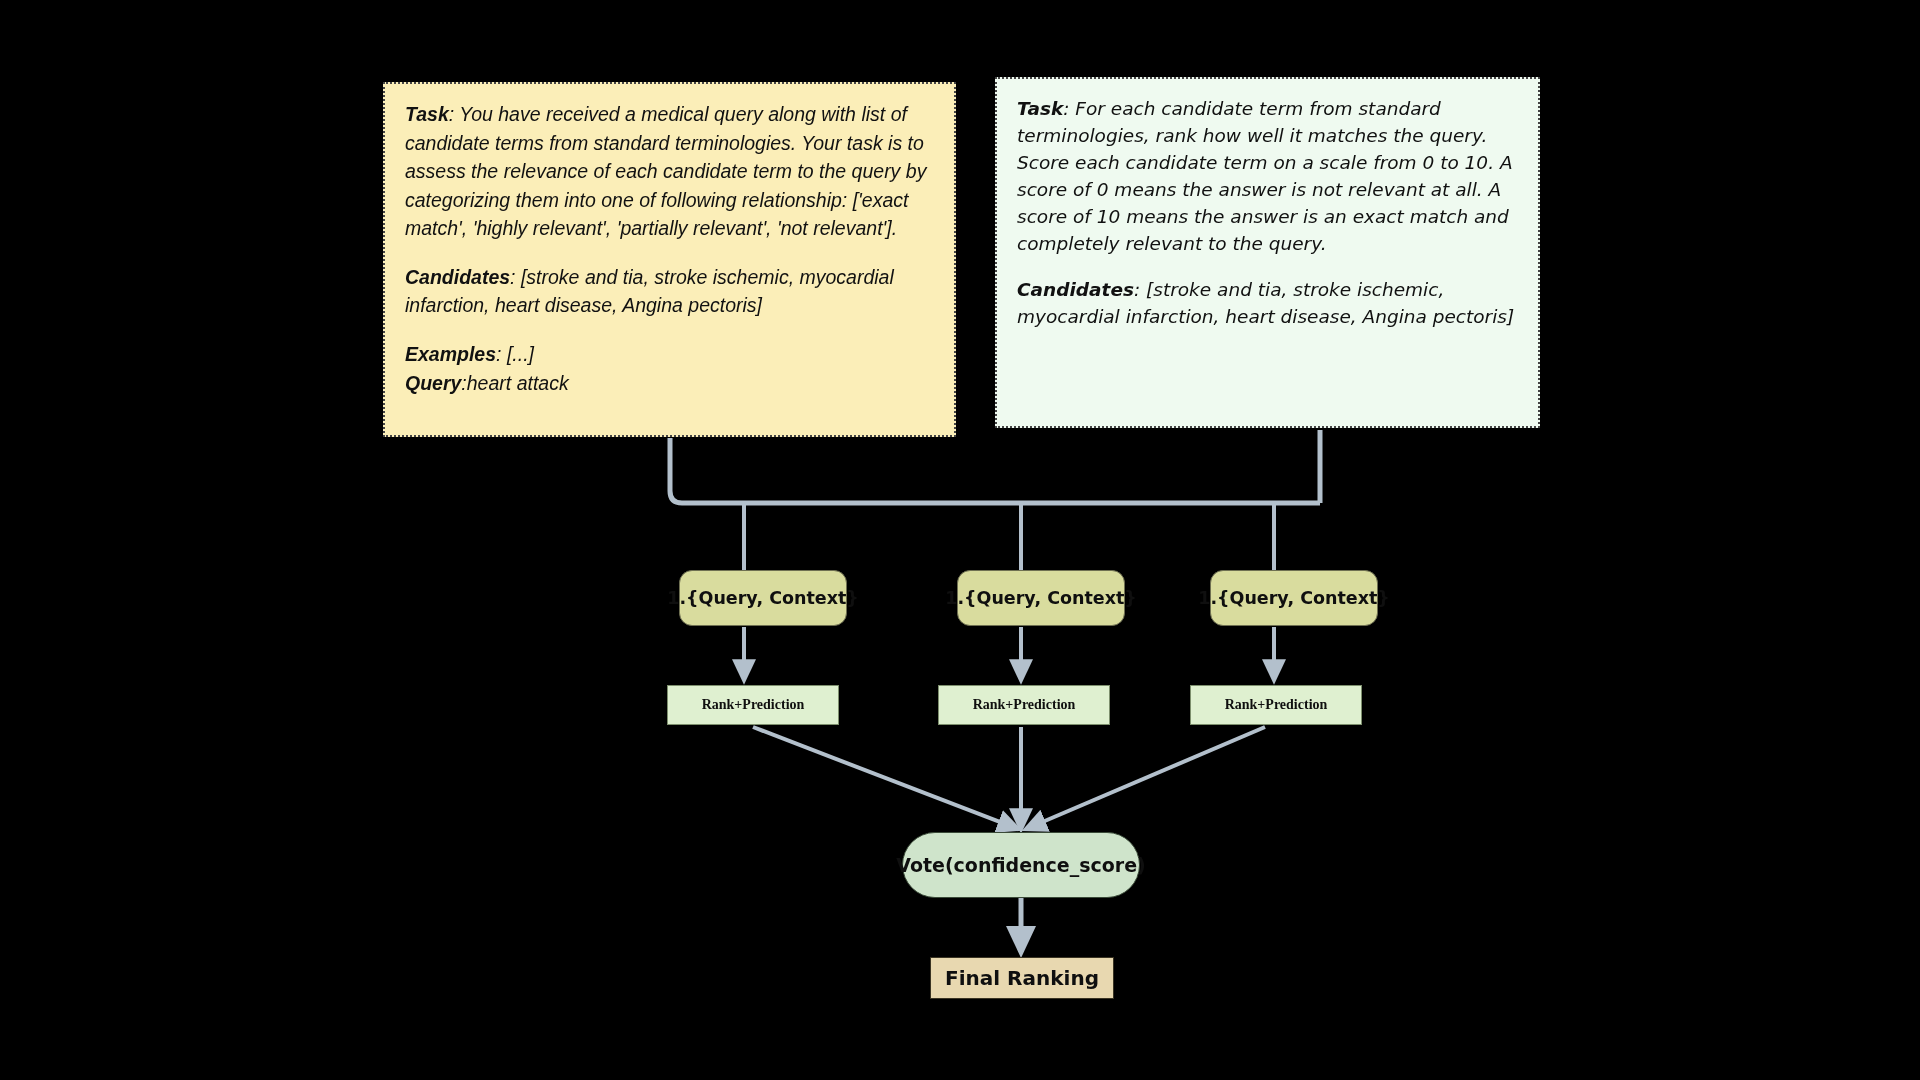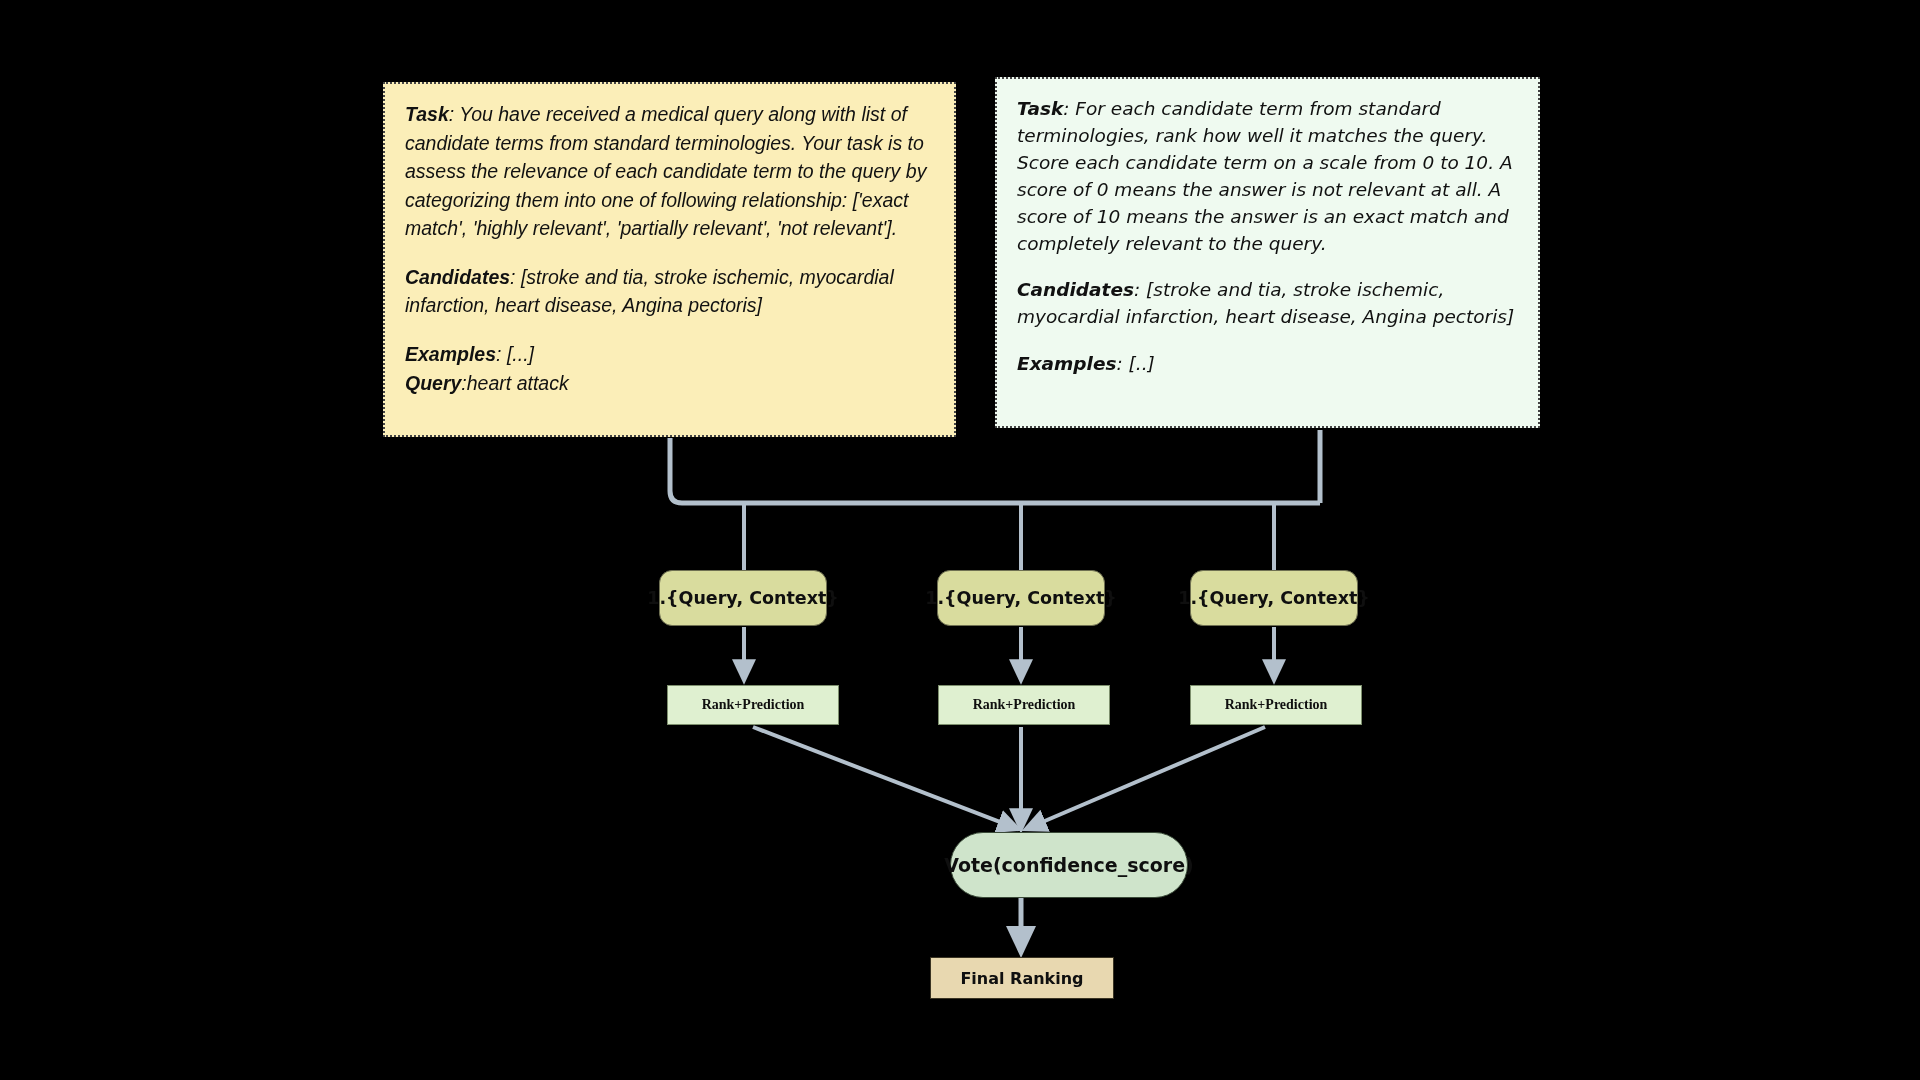--- a/index.html
+++ b/index.html
@@ -85,50 +85,50 @@
     white-space: nowrap;
   }
   .node-qc {
     width: 168px;
     height: 56px;
     background: #d9dc9e;
     border: 1.5px solid #6f7052;
     border-radius: 13px;
     font-family: "DejaVu Sans", sans-serif;
     font-size: 17.5px;
+    margin-left: 20px;
   }
   .node-rank {
     width: 172px;
     height: 40px;
     background: #dff0d0;
     border: 1.5px solid #7d8f6d;
     font-family: Liberation Serif, serif;
     font-size: 14px;
   }
   #node-vote {
     left: 902px;
     top: 832px;
     width: 238px;
     height: 66px;
     background: #cfe4cb;
     border: 1.7px solid #3a4a38;
     border-radius: 33px;
     font-family: "DejaVu Sans", sans-serif;
     font-size: 19px;
-    margin-left: 48px;
   }
   #node-final {
     left: 930px;
     top: 957px;
     width: 184px;
     height: 42px;
     background: #e8d8b0;
     border: 1.7px solid #3a3423;
     font-family: "DejaVu Sans", sans-serif;
-    font-size: 16px;
+    font-size: 20px;
   }
 
   #node-qc-1 { left: 659px; top: 570px; }
   #node-qc-2 { left: 937px; top: 570px; }
   #node-qc-3 { left: 1190px; top: 570px; }
 
   #node-rank-1 { left: 667px; top: 685px; }
   #node-rank-2 { left: 938px; top: 685px; }
   #node-rank-3 { left: 1190px; top: 685px; }
 </style>
@@ -169,21 +169,20 @@
     <div class="gap"></div>
     <p><span class="lbl">Examples</span><span>: [...]</span></p>
     <p><span class="lbl">Query</span><span>:heart attack</span></p>
   </div>
 
   <div id="prompt-box-right" class="prompt-box">
     <p><span class="lbl">Task</span><span>: For each candidate term from standard terminologies, rank how well it matches the query. Score each candidate term on a scale from 0 to 10. A score of 0 means the answer is not relevant at all. A score of 10 means the answer is an exact match and completely relevant to the query.</span></p>
     <div class="gap"></div>
     <p><span class="lbl">Candidates</span><span>: [stroke and tia, stroke ischemic, myocardial infarction, heart disease, Angina pectoris]</span></p>
     <div class="gap"></div>
-    <p><span class="lbl">Examples</span><span>: [..]</span></p>
   </div>
 
   <div id="node-qc-1" class="node node-qc">1.{Query, Context}</div>
   <div id="node-qc-2" class="node node-qc">1.{Query, Context}</div>
   <div id="node-qc-3" class="node node-qc">1.{Query, Context}</div>
 
   <div id="node-rank-1" class="node node-rank">Rank+Prediction</div>
   <div id="node-rank-2" class="node node-rank">Rank+Prediction</div>
   <div id="node-rank-3" class="node node-rank">Rank+Prediction</div>
 

